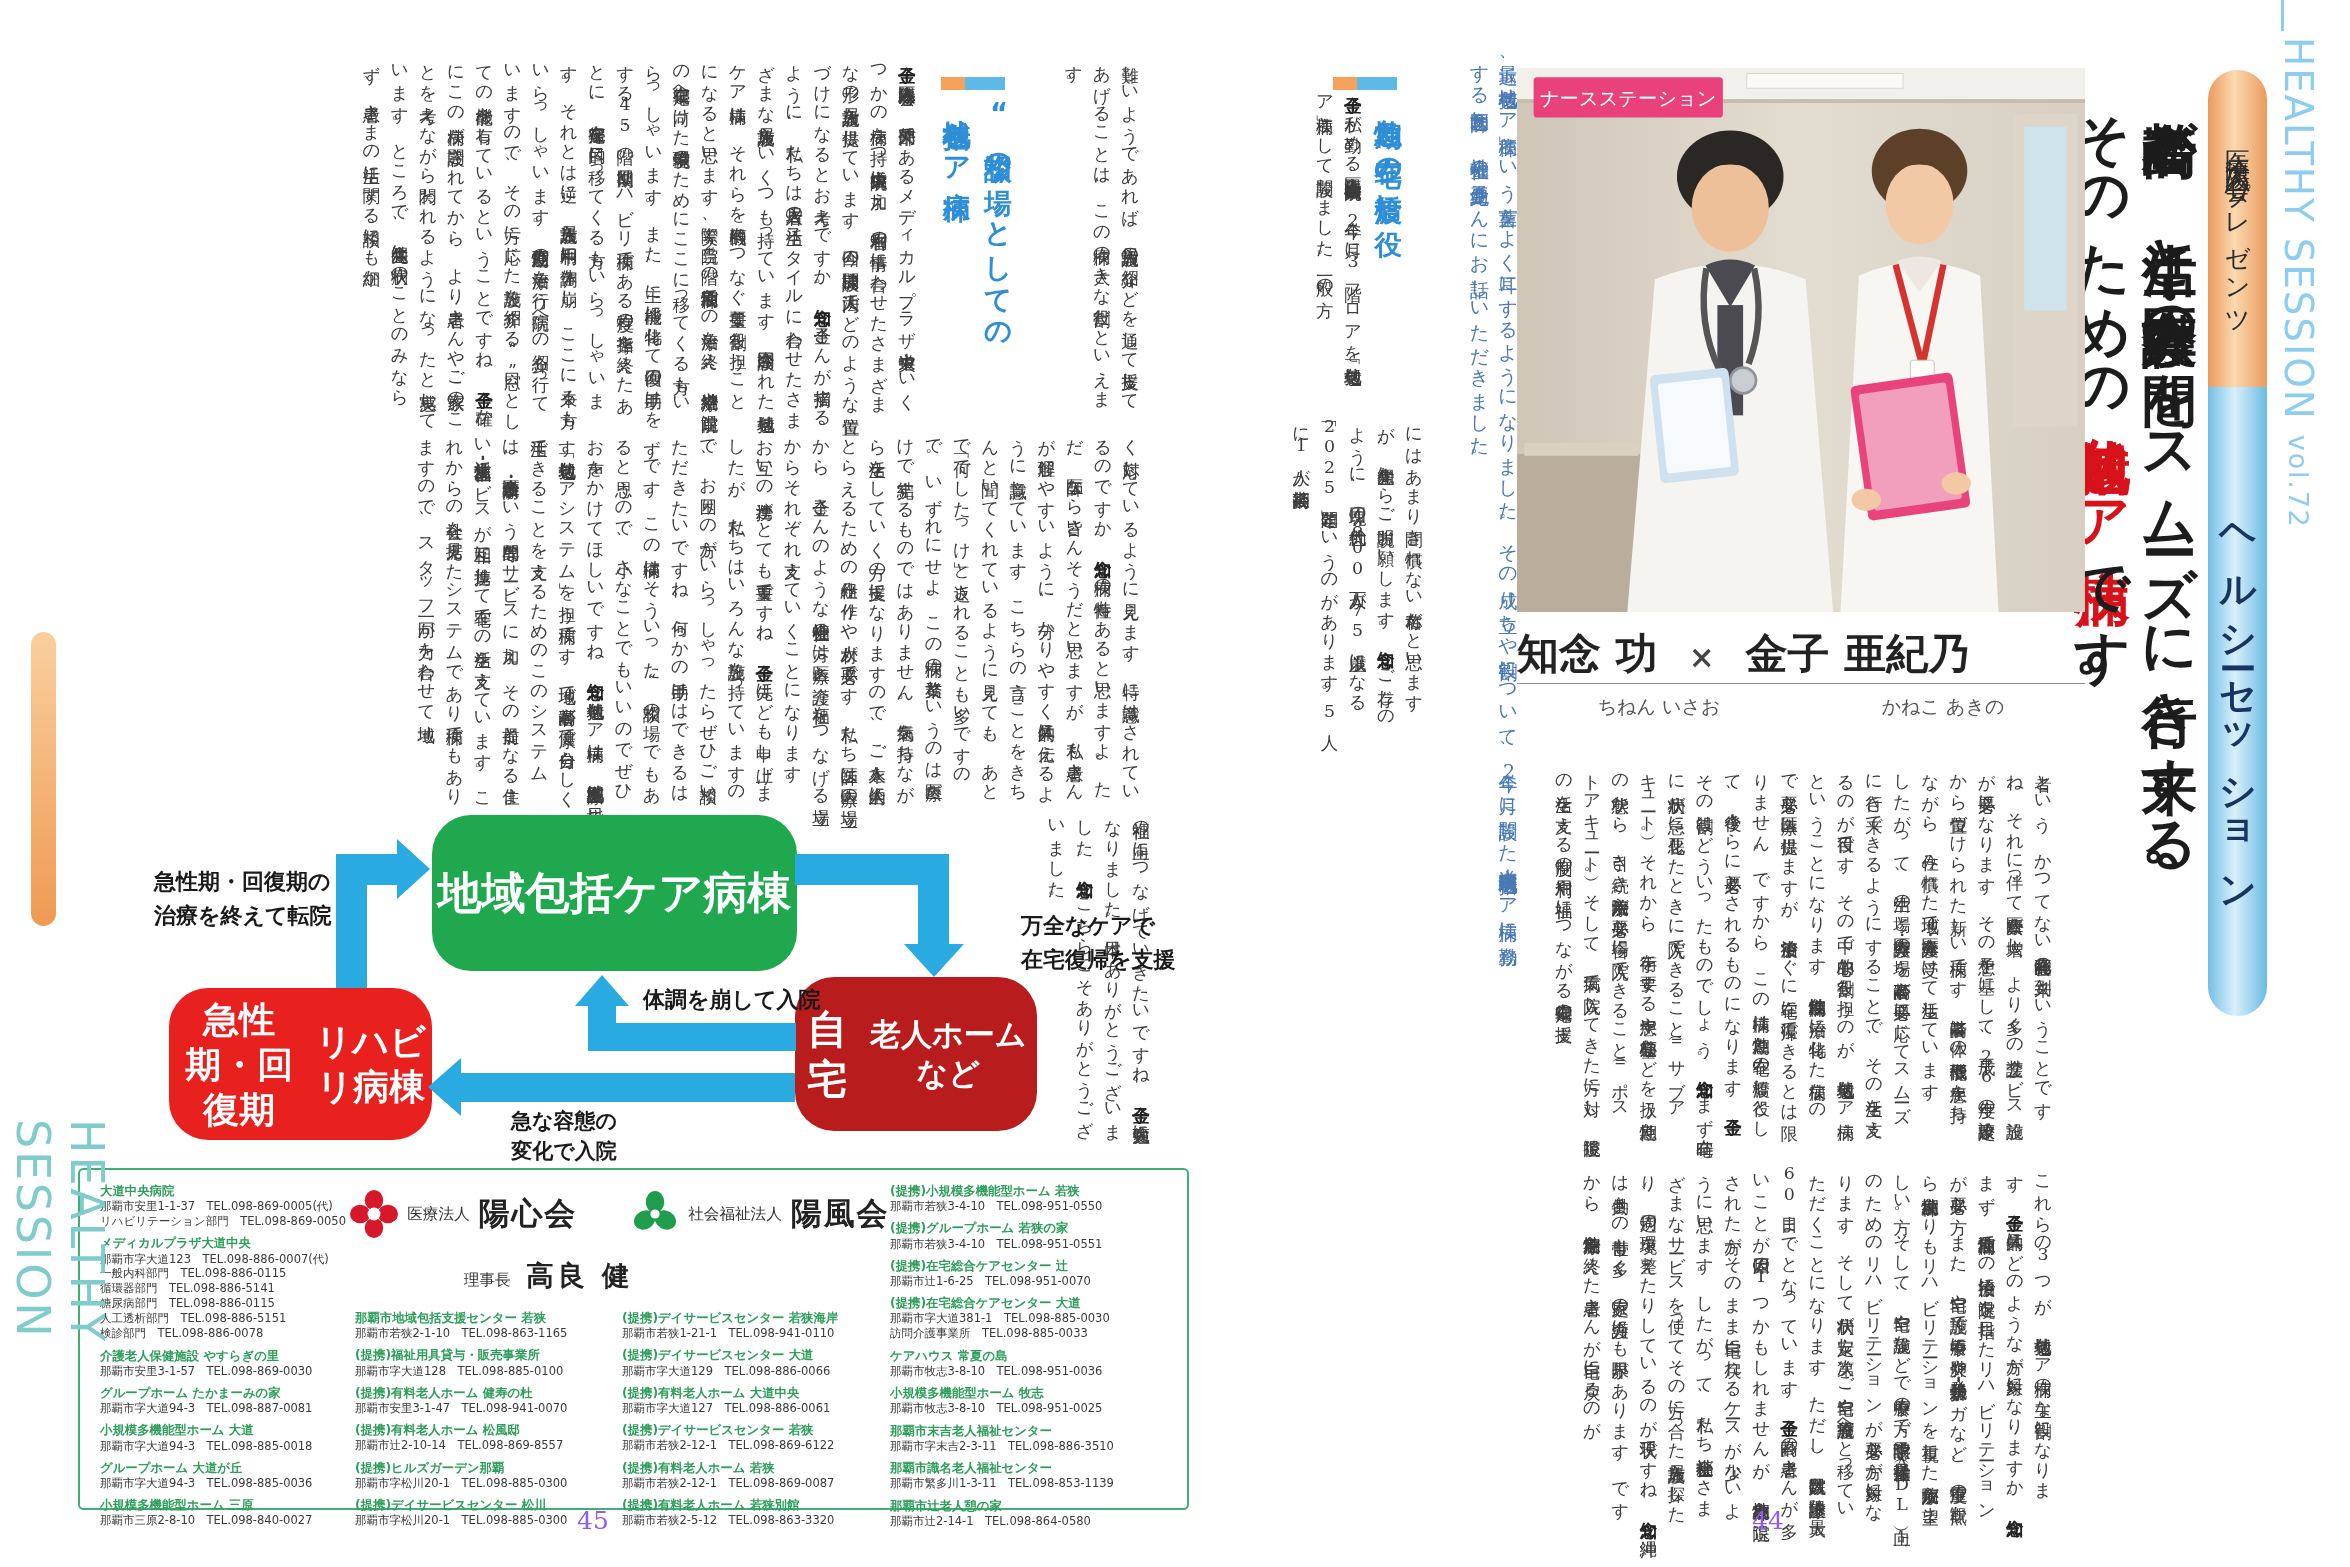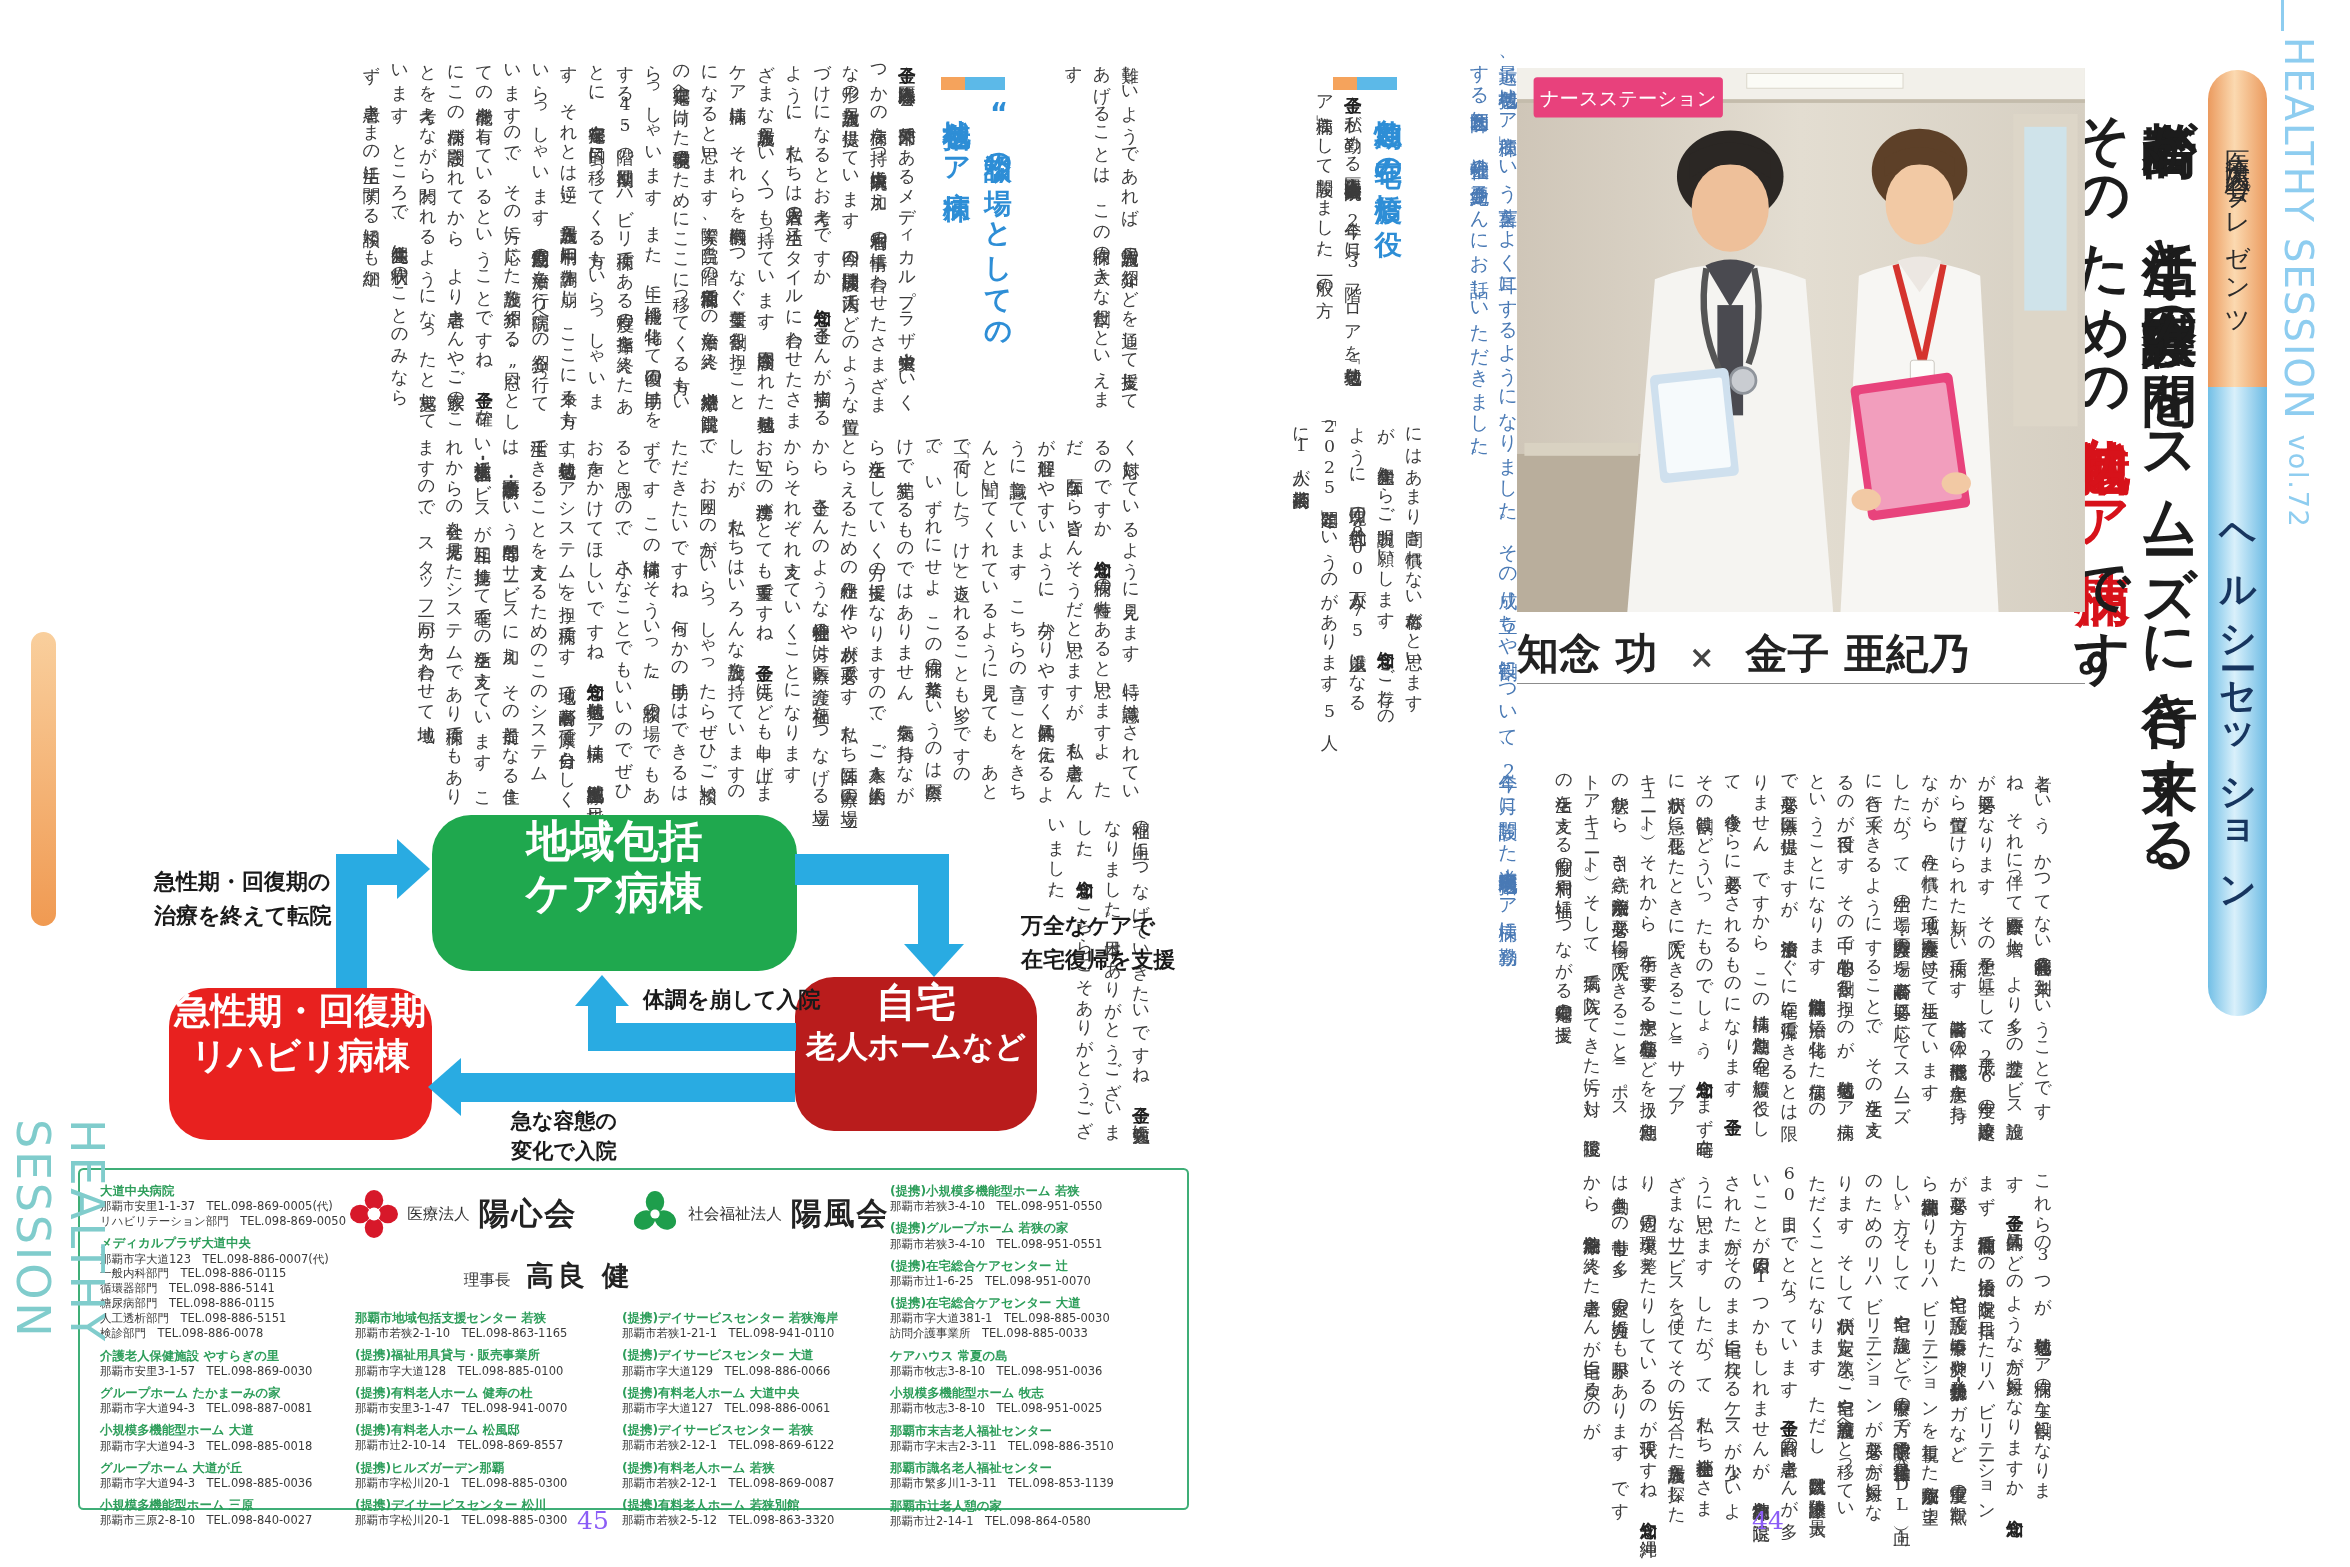--- a/index.html
+++ b/index.html
@@ -35,21 +35,21 @@
   .hs-edge{font-family:"DejaVu Sans","Liberation Sans",sans-serif;color:#8ecdf0;font-size:39px;letter-spacing:1.8px;}
   .hs-left{font-family:"DejaVu Sans","Liberation Sans",sans-serif;color:#80cccc;font-size:46px;letter-spacing:2.8px;}
   
   .names{display:flex;align-items:baseline;gap:31px;font-weight:bold;color:#222;}
   .nm{font-size:42px;}
   .nx{font-size:31px;color:#444;}
   .kana-row{display:flex;justify-content:space-around;
             font-family:"DejaVu Sans","Liberation Sans",sans-serif;font-size:19px;color:#555;}
   .names-rule{border-bottom:1.8px solid #8c8c8c;}
   
-  .dbox{border-radius:39px;display:flex;flex-direction:column;align-items:center;justify-content:flex-start;
+  .dbox{border-radius:39px;display:flex;flex-direction:row;align-items:center;justify-content:center;
         color:#fff;font-family:"DejaVu Sans","Liberation Sans",sans-serif;font-weight:bold;text-align:center;}
   .arrow{background:#29abe2;position:absolute;}
   .tri{position:absolute;width:0;height:0;}
   .dlabel{position:absolute;font-family:"DejaVu Sans","Liberation Sans",sans-serif;
           font-weight:bold;font-size:22px;line-height:1.55;color:#1a1a1a;}
   
   #directory{border:2.8px solid #3fae77;border-radius:5.5px;background:#fff;}
   .d-entry{margin-bottom:6.4px;}
   .d-name{font-family:"DejaVu Sans","Liberation Sans",sans-serif;font-weight:bold;
           font-size:12.4px;color:#2e9e5b;line-height:1.3;}
@@ -135,20 +135,24 @@
       </g>
     </svg>
   </div>
 
   <div class="abs names" style="left:1517px;top:626px;width:568px;">
     <span class="nm">知念 功</span>
     <span class="nx">×</span>
     <span class="nm">金子 亜紀乃</span>
   </div>
   <div class="abs names-rule" style="left:1517px;top:683px;width:568px;"></div>
+  <div class="abs kana-row" style="left:1517px;top:694px;width:568px;">
+    <span>ちねん いさお</span>
+    <span>かねこ あきの</span>
+  </div>
 
   <div class="abs vu lead" style="left:1427px;top:51px;width:96px;height:886px;">最近、「地域包括ケア病棟」という言葉をよく耳にするようになりました。その成り立ちや役割について、今年2月に開設した大道中央病院地域包括ケア病棟に勤務する知念功医師と、社会福祉士の金子亜紀乃さんにお話しいただきました。</div>
 
   <div class="abs marker" style="left:1333px;top:77px;">
     <span class="m-orange"></span>
     <span class="m-blue"></span>
   </div>
   <div class="abs vu subhead" style="left:1368px;top:97px;height:395px;">急性期と在宅の橋渡し役</div>
 
   <div class="abs vu bt" style="left:1178px;top:83px;width:189px;height:305px;"><span class="spk">金子</span><span>　私が勤める医療法人陽心会大道中央病院は、今年2月に3階フロアを「地域包括ケア病棟」として開設しました。一般の方</span></div>

